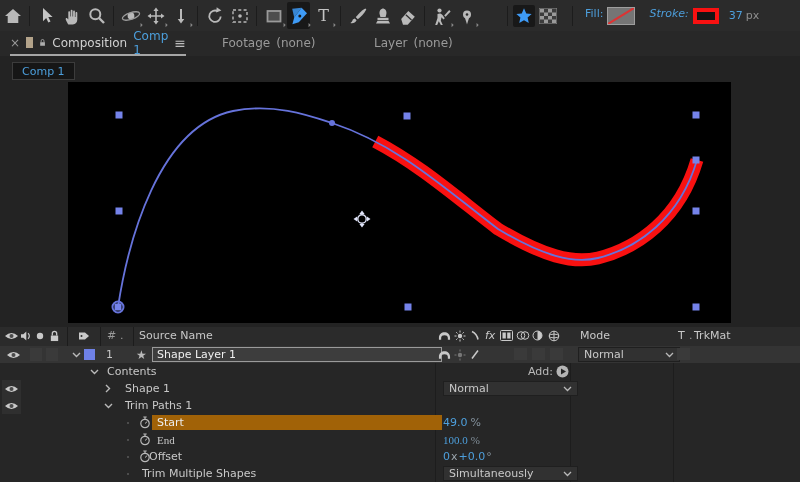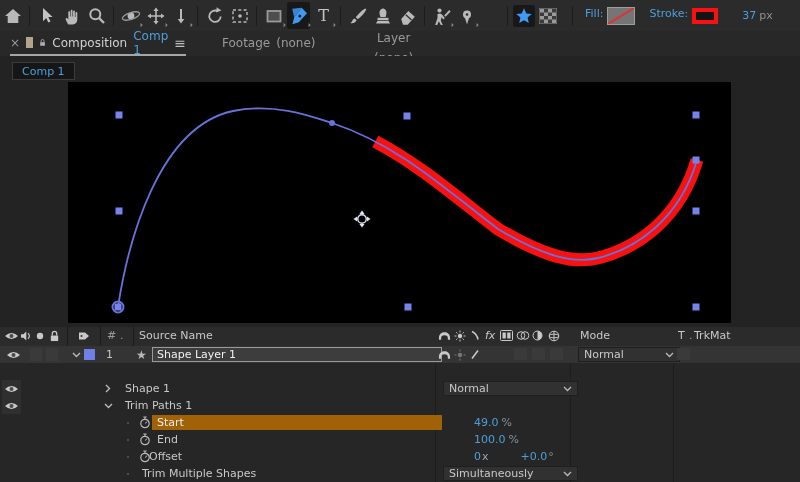--- a/index.html
+++ b/index.html
@@ -15,21 +15,21 @@
   .tool .fly{position:absolute;right:1px;bottom:2px;width:0;height:0;
              border-left:3px solid transparent;border-top:3px solid transparent;border-bottom:3px solid #8a8a8a;
              transform:rotate(-45deg);}
   .sep{width:1px;height:20px;background:#1c1c1c;margin:0 4px;}
   .toggle{width:22px;height:22px;margin:0 1px;display:flex;align-items:center;justify-content:center;border-radius:2px;}
   .toggle.selected{background:#181818;}
   .optlabel{color:#4D9FDC;margin:0 4px 4px 8px;}
   .fill-swatch{width:26px;height:16px;background:#757575;border:1px solid #9e9e9e;position:relative;overflow:hidden;}
   .fill-swatch svg{position:absolute;left:0;top:0;}
   .stroke-swatch{width:18px;height:8px;background:#141414;border:4px solid #F81111;}
-  .swval{color:#4D9FDC;margin-left:24px;}
+  .swval{color:#4D9FDC;margin-left:10px;}
   .swunit{color:#8f8f8f;margin-left:3px;}
   
   .tabbar{position:absolute;left:0;top:31px;width:800px;height:25px;background:#282828;}
   .ptab{position:absolute;top:0;height:23px;display:flex;align-items:center;gap:6px;font-size:12px;color:#9a9a9a;}
   .ptab.active{border-bottom:2px solid #a6a6a6;color:#d0d0d0;}
   .xicon{color:#9a9a9a;font-size:12px;}
   .chipsq{width:11px;height:11px;background:#b3a38a;display:inline-block;}
   .blue{color:#4C9FDC;}
   .menu-ic{color:#bdbdbd;font-size:14px;}
   
@@ -47,21 +47,21 @@
   .hline{position:absolute;width:1px;height:19px;background:#1c1c1c;top:0;}
   .avbox{position:absolute;top:2px;width:12px;height:13px;background:#3a3a3a;}
   .swbox{position:absolute;top:2px;width:13px;height:12px;background:#3a3a3a;}
   .namefield{position:absolute;left:152px;top:1px;width:284px;height:13px;background:#3d3d3d;
              border:1px solid #9a9a9a;display:flex;align-items:center;padding-left:4px;color:#efefef;}
   .dd{position:absolute;top:1px;height:13px;background:#313131;border:1px solid #1f1f1f;
       display:flex;align-items:center;justify-content:space-between;padding:0 5px;color:#c8c8c8;}
   .hl{position:absolute;left:152px;top:1px;width:285px;height:15px;background:#a16207;color:#ececec;
       display:flex;align-items:center;padding-left:5px;}
   .pname{color:#c8c8c8;}
-  .val{color:#4D9FDC;padding-left:31px;}
+  .val{color:#4D9FDC;}
   .unit{color:#83919c;margin-left:3px;}
   .gx{color:#9aa4ac;margin:0 1px;}
   .eyecell{position:absolute;left:2px;top:0;width:19px;height:17px;background:#2f2f2f;
            display:flex;align-items:center;justify-content:center;}
   .mini-dot{position:absolute;left:127px;top:8px;width:2px;height:2px;background:#5a5a5a;border-radius:50%;}
   .dim{opacity:.45;}
   .fxtxt{font-style:italic;color:#c9c9c9;font-size:11px;}
   .star-g{color:#b9b9b9;font-size:12px;}
 </style>
 </head>
@@ -203,21 +203,21 @@
           </g>
       </svg>
     </div>
     <div class="sep" style="margin-left:12px;"></div>
     <span class="optlabel">Fill:</span>
     <div class="fill-swatch">
       <svg width="26" height="16">
           <line x1="0" y1="16" x2="26" y2="0" stroke="#d33" stroke-width="2"></line>
         </svg>
     </div>
-    <span class="optlabel" style="margin-left:14px;">Stroke:</span>
+    <span class="optlabel" style="margin-left:14px;font-style:italic;">Stroke:</span>
     <div class="stroke-swatch"></div>
     <span class="swval">37</span>
     <span class="swunit">px</span>
   </div>
 
   <div class="tabbar">
     <div class="ptab active" style="left:10px;width:176px;">
       <span class="xicon">×</span>
       <span class="chipsq"></span>
       <svg width="11" height="13" viewBox="0 0 12 13">
@@ -225,21 +225,21 @@
           <path d="M3.6 6 V3.8 A2.4 2.4 0 0 1 8.4 3.8 V6" fill="none" stroke="#aeaeae" stroke-width="1.4"></path>
         </svg>
       <span>Composition</span>
       <span class="blue">Comp 1</span>
       <span class="menu-ic">≡</span>
     </div>
     <div class="ptab" style="left:222px;">
       <span>Footage</span>
       <span>(none)</span>
     </div>
-    <div class="ptab" style="left:374px;flex-direction:column;">
+    <div class="ptab" style="left:374px;">
       <span>Layer</span>
       <span>(none)</span>
     </div>
   </div>
 
   <div class="viewer">
     <div class="vtab">Comp 1</div>
     <svg class="canvas" width="663" height="241" viewBox="0 0 663 241">
       <rect x="0" y="0" width="663" height="241" fill="#000000"></rect>
 
@@ -405,20 +405,35 @@
       <span class="swbox" style="left:550px;"></span>
       <div class="dd" style="left:578px;width:90px;">
         <span>Normal</span>
         <svg width="9" height="6">
             <path d="M1 1 L4.5 4.5 L8 1" stroke="#b9b9b9" fill="none" stroke-width="1.3"></path>
           </svg>
       </div>
       <span class="swbox" style="left:677px;"></span>
     </div>
 
+    <div class="row" style="top:36px;">
+      <span class="cell" style="left:90px;">
+        <svg width="9" height="6">
+            <path d="M1 1 L4.5 4.5 L8 1" stroke="#b9b9b9" fill="none" stroke-width="1.4"></path>
+          </svg>
+        </span>
+      <span class="cell" style="left:107px;">Contents</span>
+      <span class="cell" style="left:528px;color:#b9b9b9;">Add:</span>
+      <span class="cell" style="left:556px;">
+        <svg width="13" height="13">
+            <circle cx="6.5" cy="6.5" r="6" fill="#b5b5b5"></circle>
+            <path d="M5 3.5 L10 6.5 L5 9.5 Z" fill="#262626"></path>
+          </svg>
+        </span>
+    </div>
 
     <div class="row" style="top:53px;">
       <span class="eyecell">
         <svg width="15" height="10" viewBox="0 0 15 10">
             <path d="M1 5 Q7.5 -1 14 5 Q7.5 11 1 5 Z" fill="#c9c9c9"></path>
             <circle cx="7.5" cy="5" r="2" fill="#4a4a4a"></circle>
           </svg>
         </span>
       <span class="cell" style="left:105px;">
         <svg width="6" height="9">
@@ -458,21 +473,21 @@
             <path d="M6 7.5 L8.2 5.6" stroke="#b9b9b9" stroke-width="1"></path>
           </svg>
         </span>
       <div class="hl">Start</div>
       <span class="cell" style="left:443px;">
         <span class="val">49.0</span>
         <span class="unit">%</span>
       </span>
     </div>
 
-    <div class="row" style="top:104px;">
+    <div class="row" style="top:104px;font-family:Liberation Serif, serif;">
       <i class="mini-dot"></i>
       <span class="cell" style="left:139px;">
         <svg width="12" height="13" viewBox="0 0 12 13">
             <circle cx="6" cy="7.5" r="4.2" fill="none" stroke="#b9b9b9" stroke-width="1.2"></circle>
             <path d="M4.3 1 H7.7 M6 1 V3.2" stroke="#b9b9b9" stroke-width="1.2"></path>
             <path d="M6 7.5 L8.2 5.6" stroke="#b9b9b9" stroke-width="1"></path>
           </svg>
         </span>
       <span class="cell pname" style="left:157px;">End</span>
       <span class="cell" style="left:443px;">

